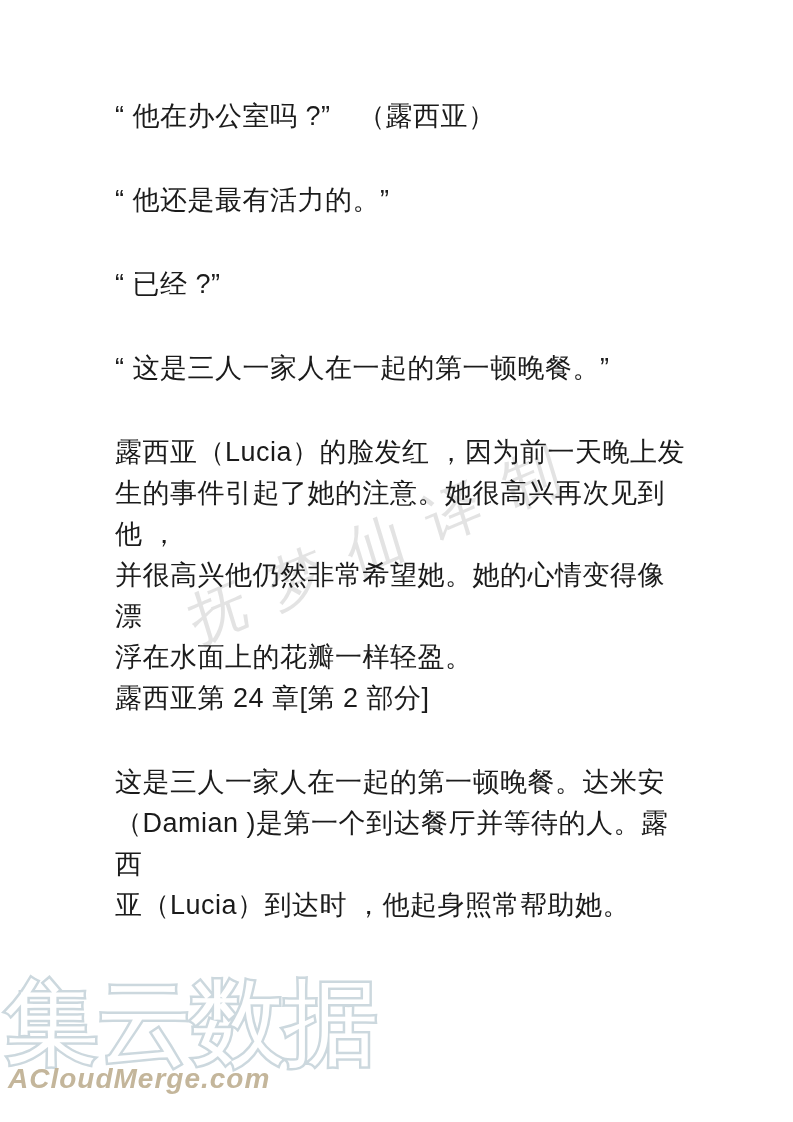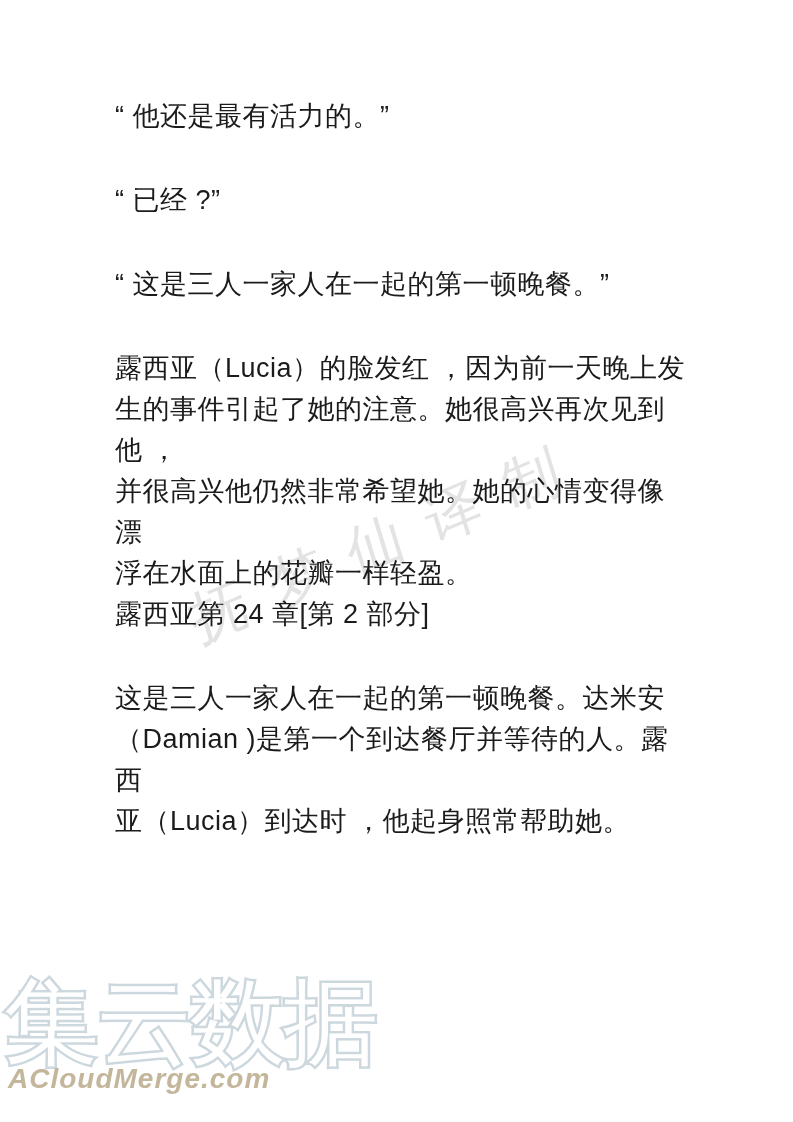--- a/index.html
+++ b/index.html
@@ -81,20 +81,21 @@
   }
 </style>
 </head>
 <body>
 
 <div class="page">
 
   <div class="wm-diagonal">抚梦仙译制</div>
 
   <div class="content">
+    <p>“ 他在办公室吗 ?”　（露西亚）</p>
     <p>“ 他还是最有活力的。”</p>
     <p>“ 已经 ?”</p>
     <p>“ 这是三人一家人在一起的第一顿晚餐。”</p>
 
     <p>露西亚（Lucia）的脸发红 ，因为前一天晚上发
 生的事件引起了她的注意。她很高兴再次见到他 ，
 并很高兴他仍然非常希望她。她的心情变得像漂
 浮在水面上的花瓣一样轻盈。
 露西亚第 24 章[第 2 部分]</p>
     <p>这是三人一家人在一起的第一顿晚餐。达米安

